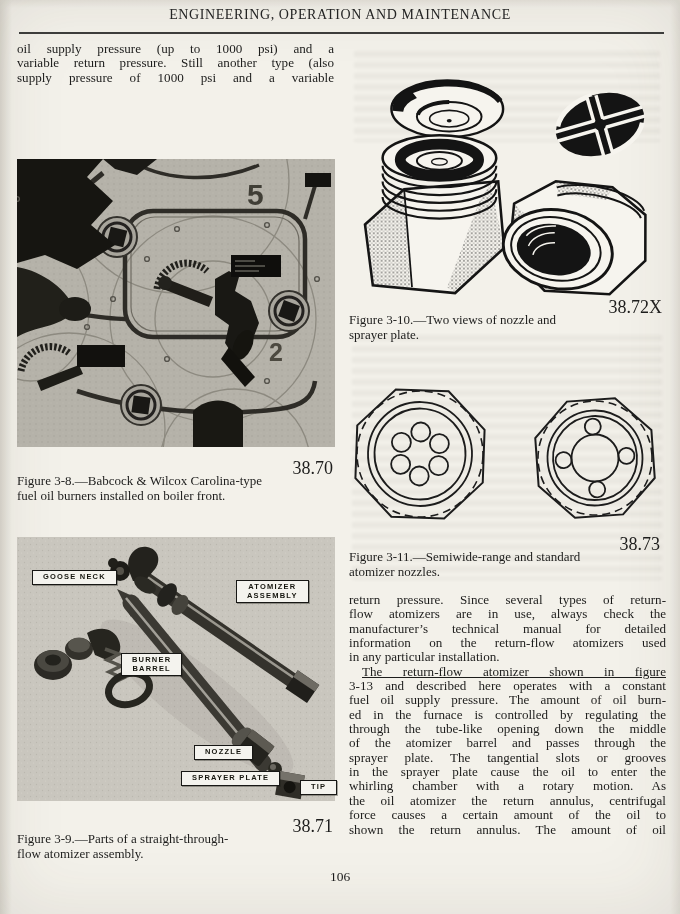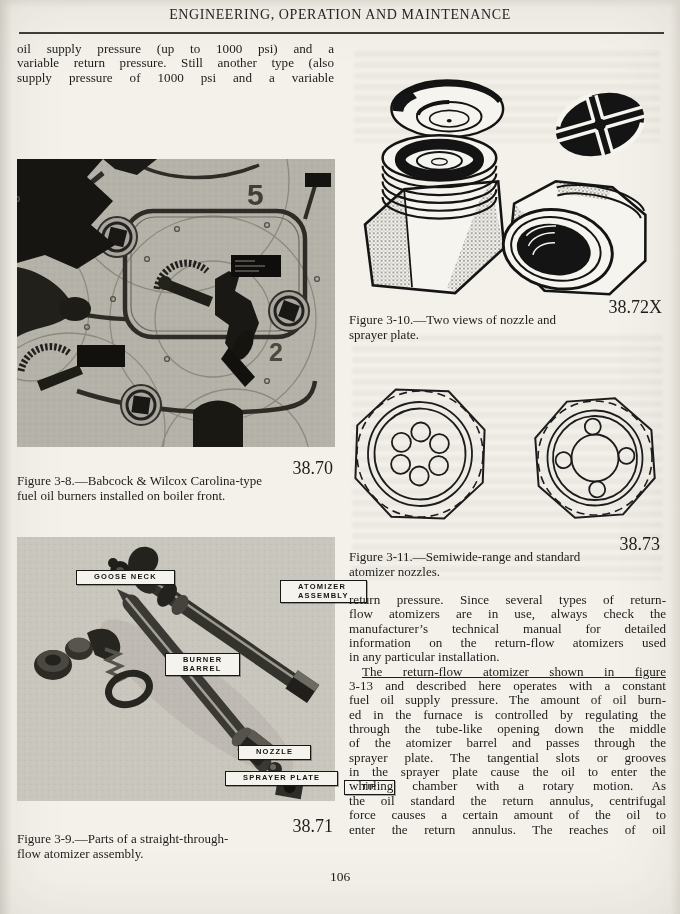--- a/index.html
+++ b/index.html
@@ -21,22 +21,22 @@
   .ln { text-align:justify; text-align-last:justify; white-space:normal; }
   .ln.noj { text-align:left; text-align-last:left; }
   .ln.ind { text-indent:13px;text-decoration:underline; }
   #left-para { left:17px; top:42px; width:317px; }
   #right-para { left:349px; top:593px; width:317px; }
   .fig { position:absolute; }
   .figid { position:absolute; font-size:18px; text-align:right; color:#1d1d1c; }
   .figcap { position:absolute; text-align:left; font-size:13px; line-height:14.6px; color:#1d1d1c; }
   .plabel { position:absolute; background:#f4f3ee; border:1px solid #17171  5; border:1px solid #171715;
             font-family:"Liberation Sans", sans-serif; font-weight:bold; font-size:7.5px;
-            letter-spacing:1.2px; line-height:8.6px; padding:2px 17px; text-align:left;
-            color:#16160f; white-space:nowrap; box-shadow:1px 1px 0 rgba(30,28,22,.35);margin-left:44px; }
+            letter-spacing:1.2px; line-height:8.6px; padding:2px 10px; text-align:center;
+            color:#16160f; white-space:nowrap; box-shadow:1px 1px 0 rgba(30,28,22,.35); }
   .bleed { position:absolute; opacity:.05; filter:blur(1.5px); pointer-events:none;
            background:repeating-linear-gradient(180deg, transparent 0 5px, #4a463c 5px 11px); }
   .pagenum { position:absolute; top:869px; left:0; width:680px; text-align:center; font-size:13.5px; }
 </style>
 </head>
 <body>
 
 <div class="page">
 
   <div class="hdr">ENGINEERING, OPERATION AND MAINTENANCE</div>
@@ -340,19 +340,19 @@
     <div class="ln noj">in any particular installation.</div>
     <div class="ln ind">The return-flow atomizer shown in figure</div>
     <div class="ln">3-13 and described here operates with a constant</div>
     <div class="ln">fuel oil supply pressure. The amount of oil burn-</div>
     <div class="ln">ed in the furnace is controlled by regulating the</div>
     <div class="ln">through the tube-like opening down the middle</div>
     <div class="ln">of the atomizer barrel and passes through the</div>
     <div class="ln">sprayer plate. The tangential slots or grooves</div>
     <div class="ln">in the sprayer plate cause the oil to enter the</div>
     <div class="ln">whirling chamber with a rotary motion. As</div>
-    <div class="ln">the oil standard the return annulus, centrifugal</div>
+    <div class="ln">the oil atomizer the return annulus, centrifugal</div>
     <div class="ln">force causes a certain amount of the oil to</div>
-    <div class="ln">enter the return annulus. The reaches of oil</div>
+    <div class="ln">shown the return annulus. The amount of oil</div>
   </div>
 
   <div class="pagenum">106</div>
 </div>
 
 </body></html>

